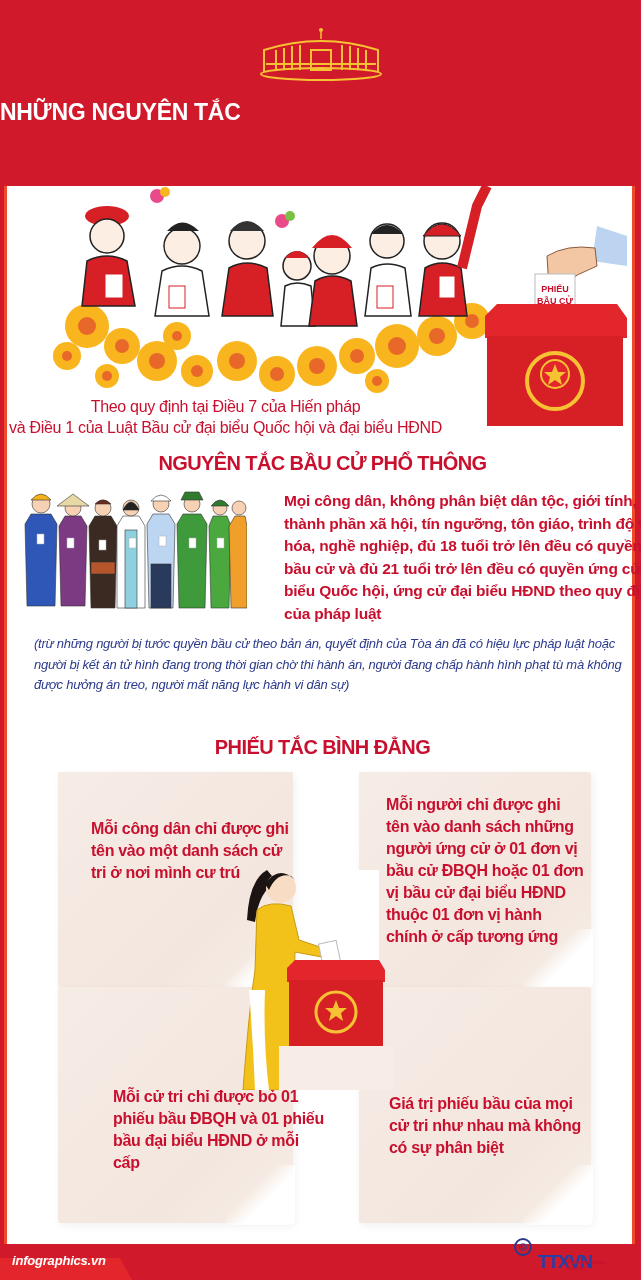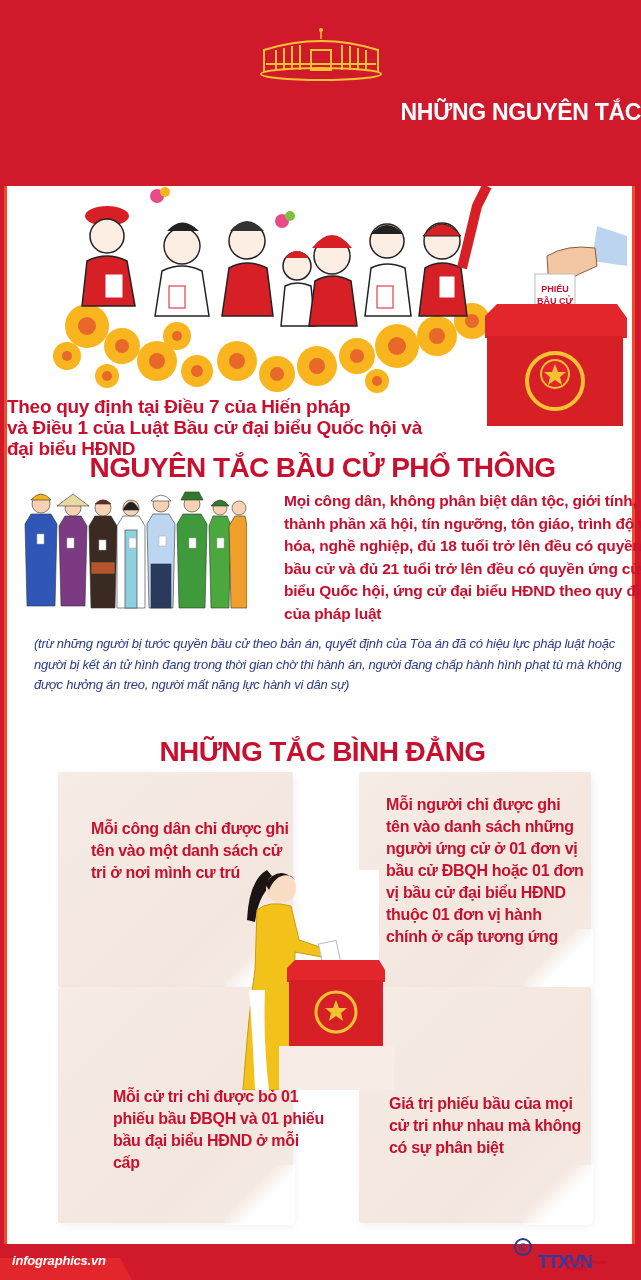--- a/index.html
+++ b/index.html
@@ -4,36 +4,36 @@
 <style>
   * { box-sizing: border-box; margin: 0; padding: 0; }
   html, body { width: 641px; height: 1280px; overflow: hidden; background: #d0192b; }
   body { font-family: "Liberation Sans", "DejaVu Sans", sans-serif; position: relative; }
 
   .page { position: absolute; left: 0; top: 0; width: 641px; height: 1280px; background: #d0192b; }
 
   
   .header { position: absolute; left: 0; top: 0; width: 641px; height: 186px; background: #d0192b; }
   .emblem { position: absolute; left: 256px; top: 24px; width: 130px; height: 58px; }
-  .title { position: absolute; left: 0; top: 96px; width: 641px; text-align: right; color: #fff;
+  .title { position: absolute; left: 0; top: 96px; width: 641px; text-align: left; color: #fff;
            font-weight: bold; font-size: 23px; line-height: 32px; letter-spacing: -0.3px; }
 
   
   .content { position: absolute; left: 4px; top: 186px; width: 631px; height: 1136px; background: #fff;
              border-left: 3px solid #f04a2a; border-right: 3px solid #f04a2a; }
 
   
   .hero { position: absolute; left: 40px; top: 0px; width: 460px; height: 210px; }
   .ballot-hero { position: absolute; left: 470px; top: 40px; width: 150px; height: 200px; }
 
-  .source { position: absolute; right: 190px; top: 210px; text-align: left; color: #c8102e;
-            font-weight: bold; font-size: 19px; line-height: 21px; letter-spacing: -0.3px; }
+  .source { position: absolute; right: 190px; top: 210px; text-align: center; color: #c8102e;
+            font-weight: normal; font-size: 16px; line-height: 21px; letter-spacing: -0.3px; }
 
   .sec-title { position: absolute; left: 0; width: 631px; text-align: center; color: #c8102e;
-               font-weight: bold; font-size: 28px; letter-spacing: -0.6px; }
+               font-weight: bold; font-size: 20px; letter-spacing: -0.6px; }
   .sec1 { top: 266px; }
   .sec2 { top: 550px; }
 
   .people { position: absolute; left: 6px; top: 298px; width: 234px; height: 130px; }
 
   .universal-text { position: absolute; left: 238px; top: 304px; width: 385px; color: #c8102e;
                     font-weight: bold; font-size: 15.5px; line-height: 22.5px; letter-spacing: -0.2px; margin-left: 39px; }
 
   .exception-text { position: absolute; left: 27px; top: 436px; width: 590px; color: #2b3a8c;
                     font-style: italic; font-size: 13px; line-height: 20.5px; letter-spacing: -0.25px; margin-top: 12px; }
@@ -235,21 +235,21 @@
           <rect x="116" y="54" width="7" height="10"></rect>
         <rect x="146" y="52" width="7" height="10"></rect>
           <rect x="176" y="54" width="7" height="10"></rect>
         <rect x="204" y="54" width="7" height="10"></rect>
       </g>
     </svg>
 
     <div class="universal-text">Mọi công dân, không phân biệt dân tộc, giới tính, thành phần xã hội, tín ngưỡng, tôn giáo, trình độ văn hóa, nghề nghiệp, đủ 18 tuổi trở lên đều có quyền bầu cử và đủ 21 tuổi trở lên đều có quyền ứng cử đại biểu Quốc hội, ứng cử đại biểu HĐND theo quy định của pháp luật</div>
     <div class="exception-text">(trừ những người bị tước quyền bầu cử theo bản án, quyết định của Tòa án đã có hiệu lực pháp luật hoặc người bị kết án tử hình đang trong thời gian chờ thi hành án, người đang chấp hành hình phạt tù mà không được hưởng án treo, người mất năng lực hành vi dân sự)</div>
 
-    <div class="sec-title sec2">NHỮNG TẮC BÌNH ĐẲNG</div>
+    <div class="sec-title sec2">PHIẾU TẮC BÌNH ĐẲNG</div>
 
     <div class="card c1">
       <div class="card-text">Mỗi công dân chỉ được ghi tên vào một danh sách cử tri ở nơi mình cư trú</div>
     </div>
     <div class="card c2">
       <div class="card-text">Mỗi người chỉ được ghi tên vào danh sách những người ứng cử ở 01 đơn vị bầu cử ĐBQH hoặc 01 đơn vị bầu cử đại biểu HĐND thuộc 01 đơn vị hành chính ở cấp tương ứng</div>
     </div>
     <div class="card c3">
       <div class="card-text">Mỗi cử tri chỉ được bỏ 01 phiếu bầu ĐBQH và 01 phiếu bầu đại biểu HĐND ở mỗi cấp</div>
     </div>

